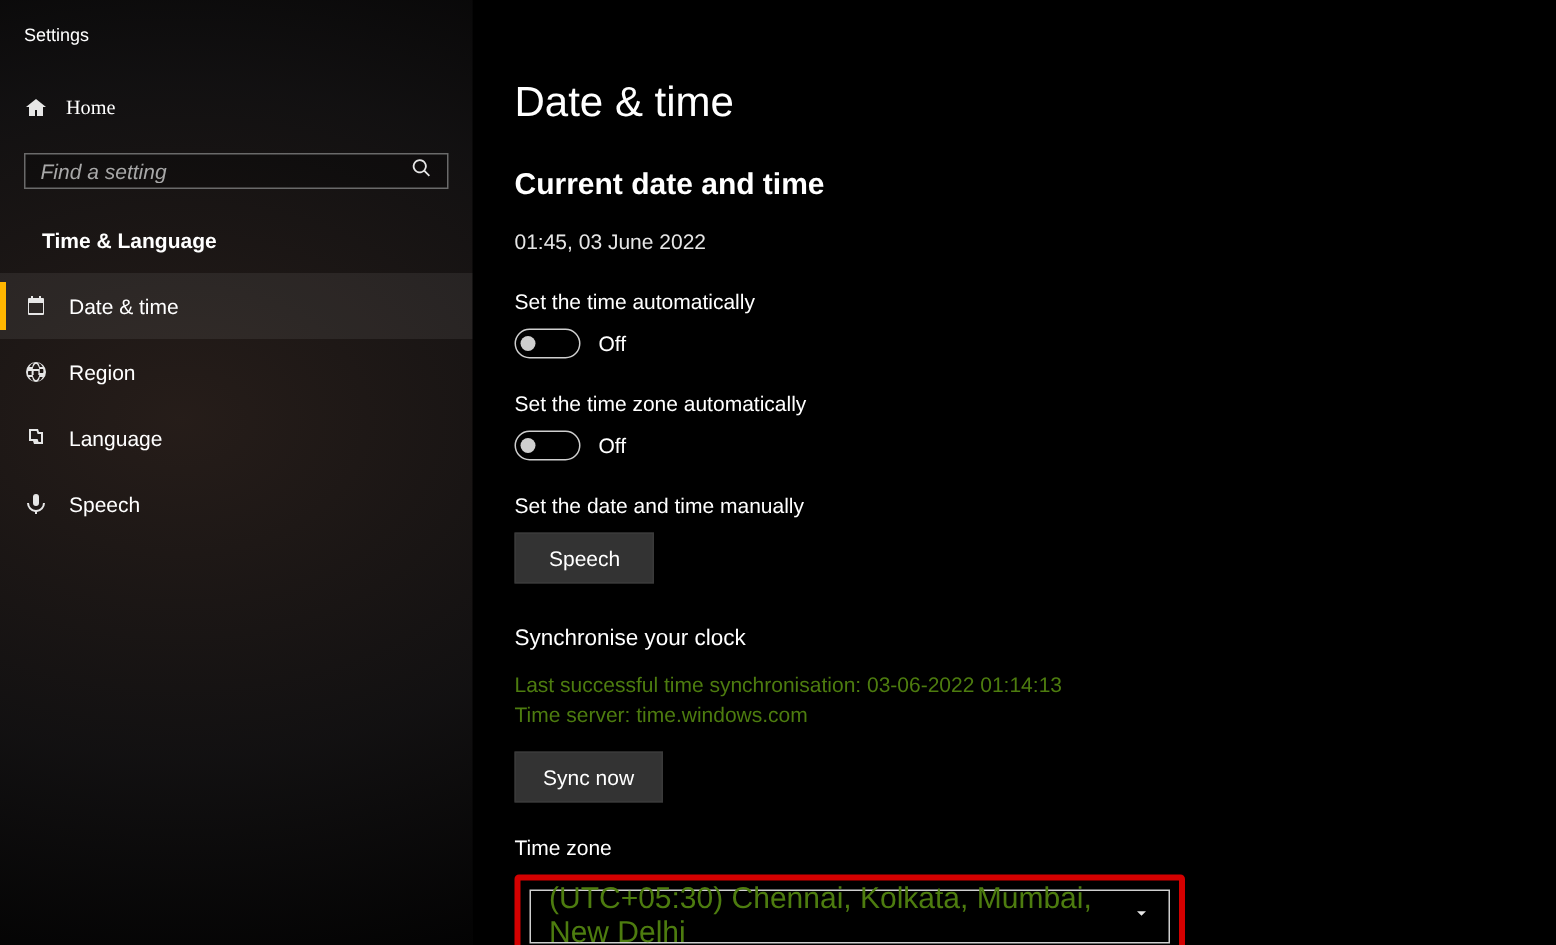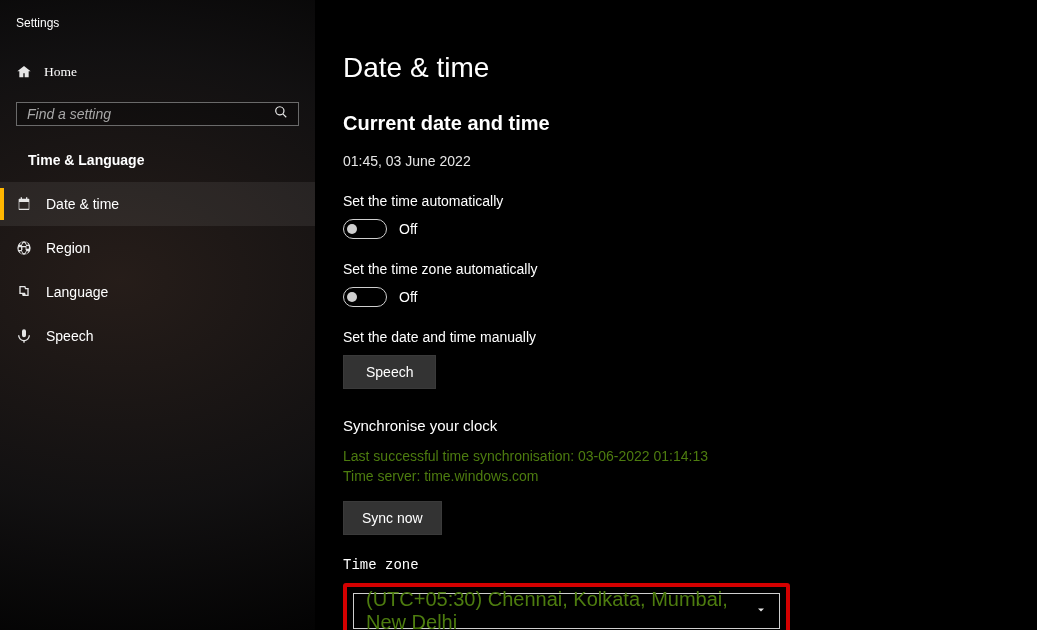--- a/index.html
+++ b/index.html
@@ -125,21 +125,20 @@
   .btn.small { padding: 8px 18px; margin-bottom: 22px; }
   .sync-block .desc {
     font-size: 14px;
     color: #4d7c0f;
     line-height: 1.45;
     margin-bottom: 14px;
   }
   .tz-label {
     font-size: 14px;
     margin-bottom: 10px;
-    font-family: Liberation Mono, monospace;
   }
   .tz-highlight {
     border: 4px solid #d40000;
     border-radius: 3px;
     width: 447px;
     padding: 6px;
   }
   .dropdown {
     height: 36px;
     border: 1.5px solid #cfcfcf;

